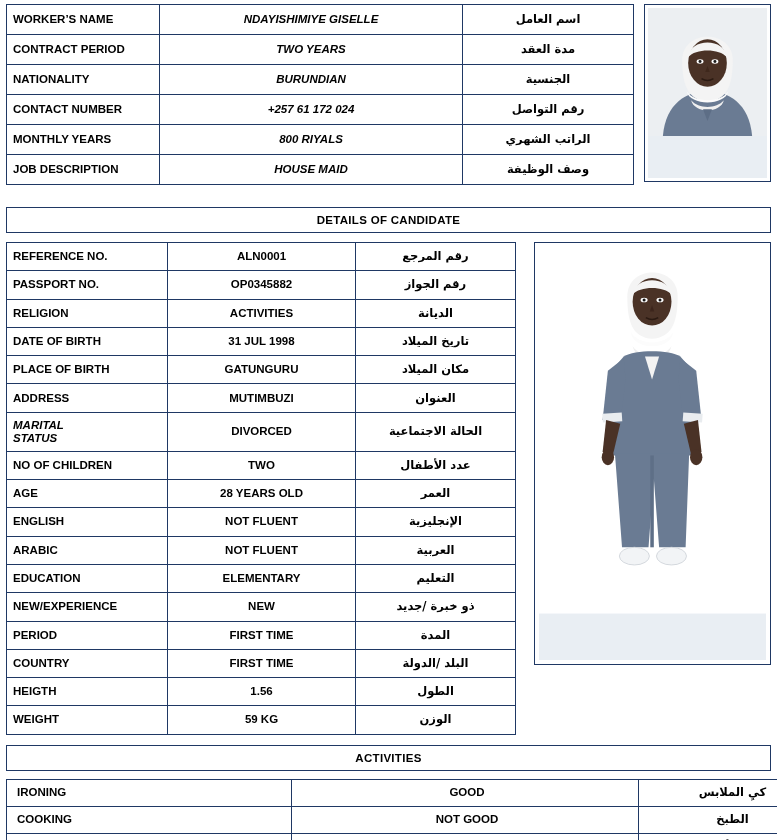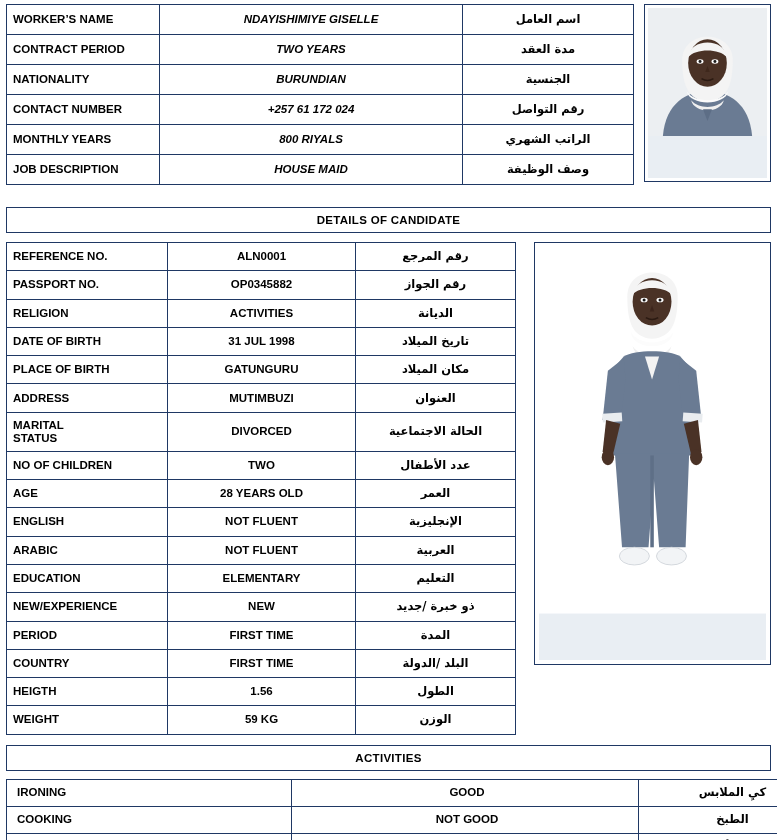--- a/index.html
+++ b/index.html
@@ -240,21 +240,21 @@
           <td class="label">PLACE OF BIRTH</td>
           <td class="value">GATUNGURU</td>
           <td class="arabic">مكان الميلاد</td>
         </tr>
         <tr>
           <td class="label">ADDRESS</td>
           <td class="value">MUTIMBUZI</td>
           <td class="arabic">العنوان</td>
         </tr>
         <tr>
-          <td class="label" style="white-space: pre-line; height:34px;">MARITAL
+          <td class="label" style="white-space: pre-line; height:34px;font-style:italic;">MARITAL
 STATUS</td>
           <td class="value">DIVORCED</td>
           <td class="arabic" style="vertical-align: top; padding-top:12px;">الحالة الاجتماعية</td>
         </tr>
         <tr>
           <td class="label">NO OF CHILDREN</td>
           <td class="value">TWO</td>
           <td class="arabic">عدد الأطفال</td>
         </tr>
         <tr>

